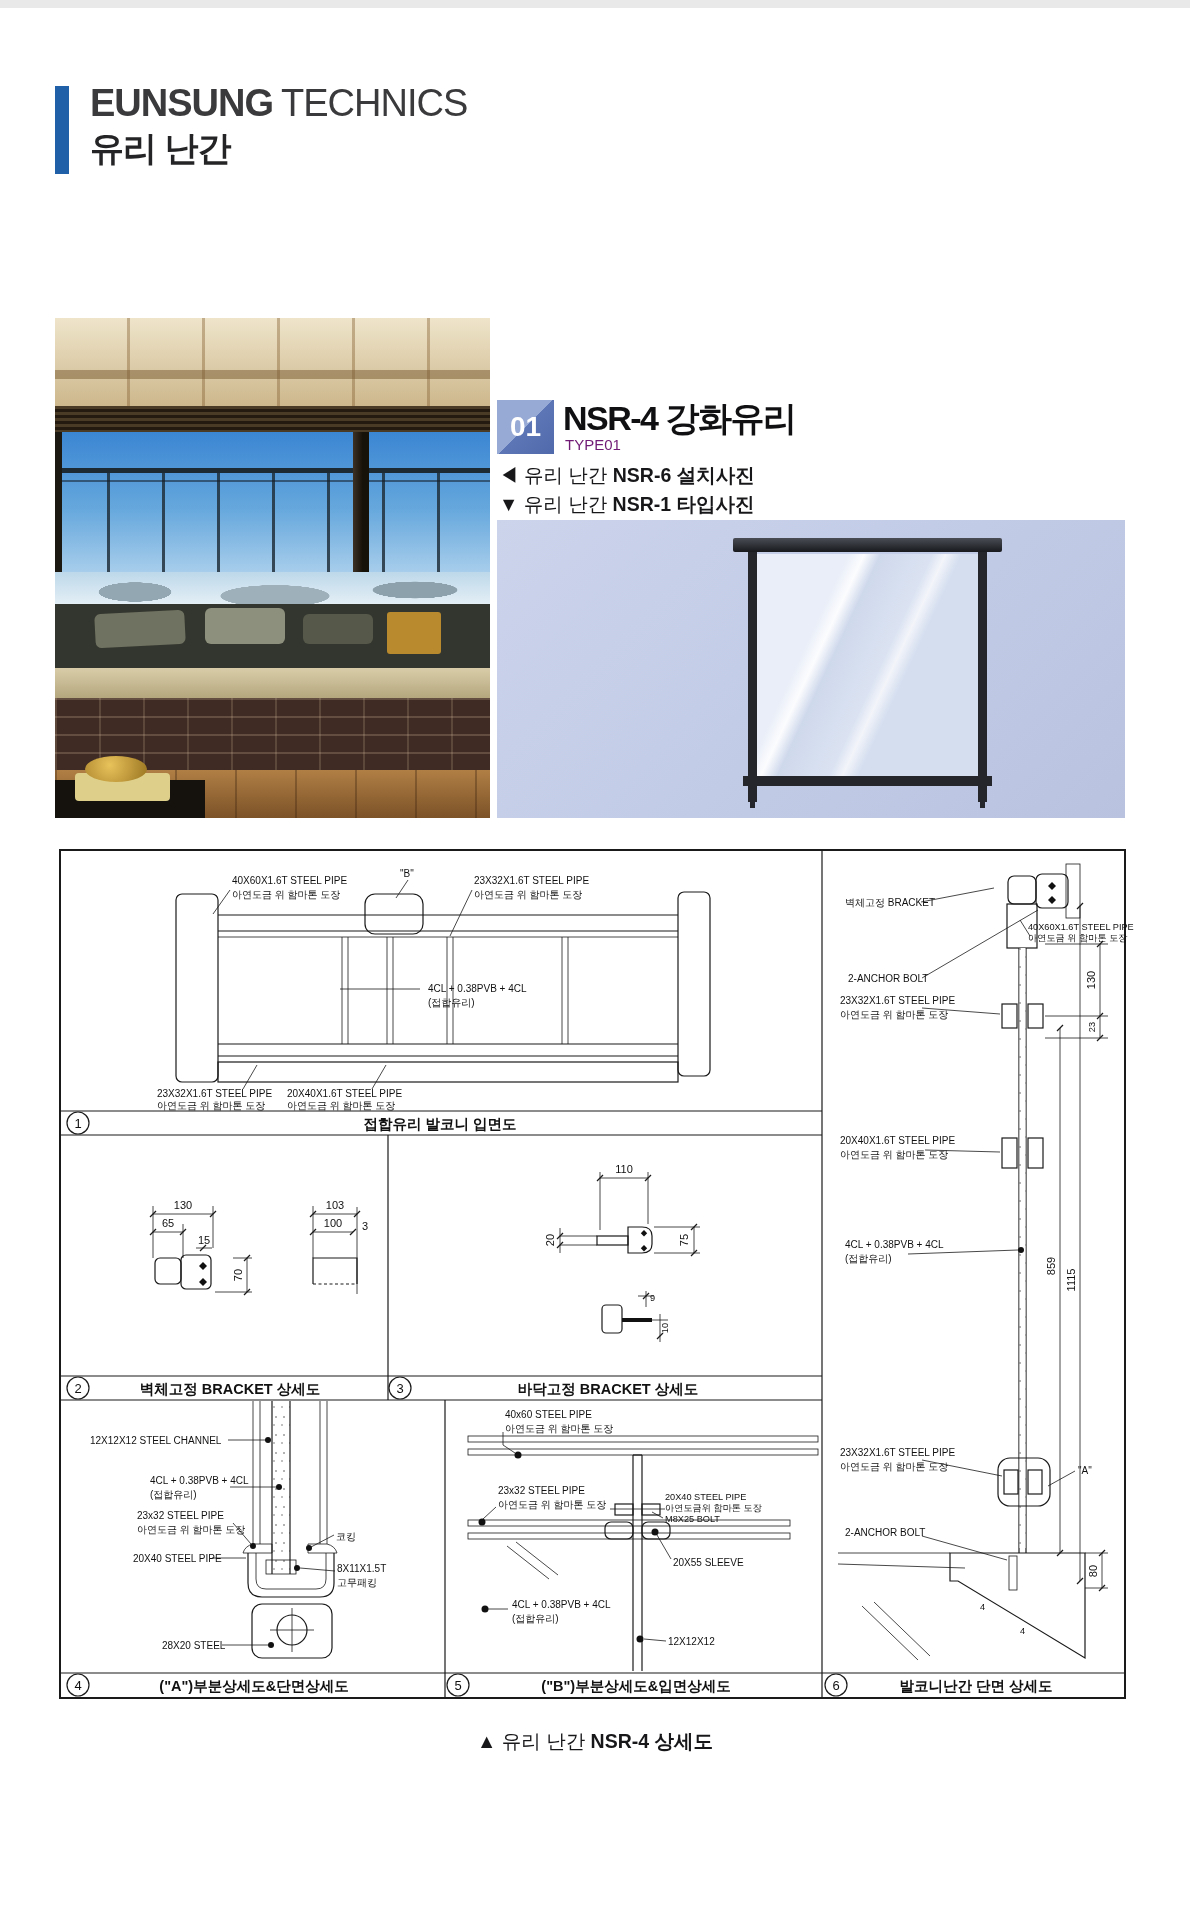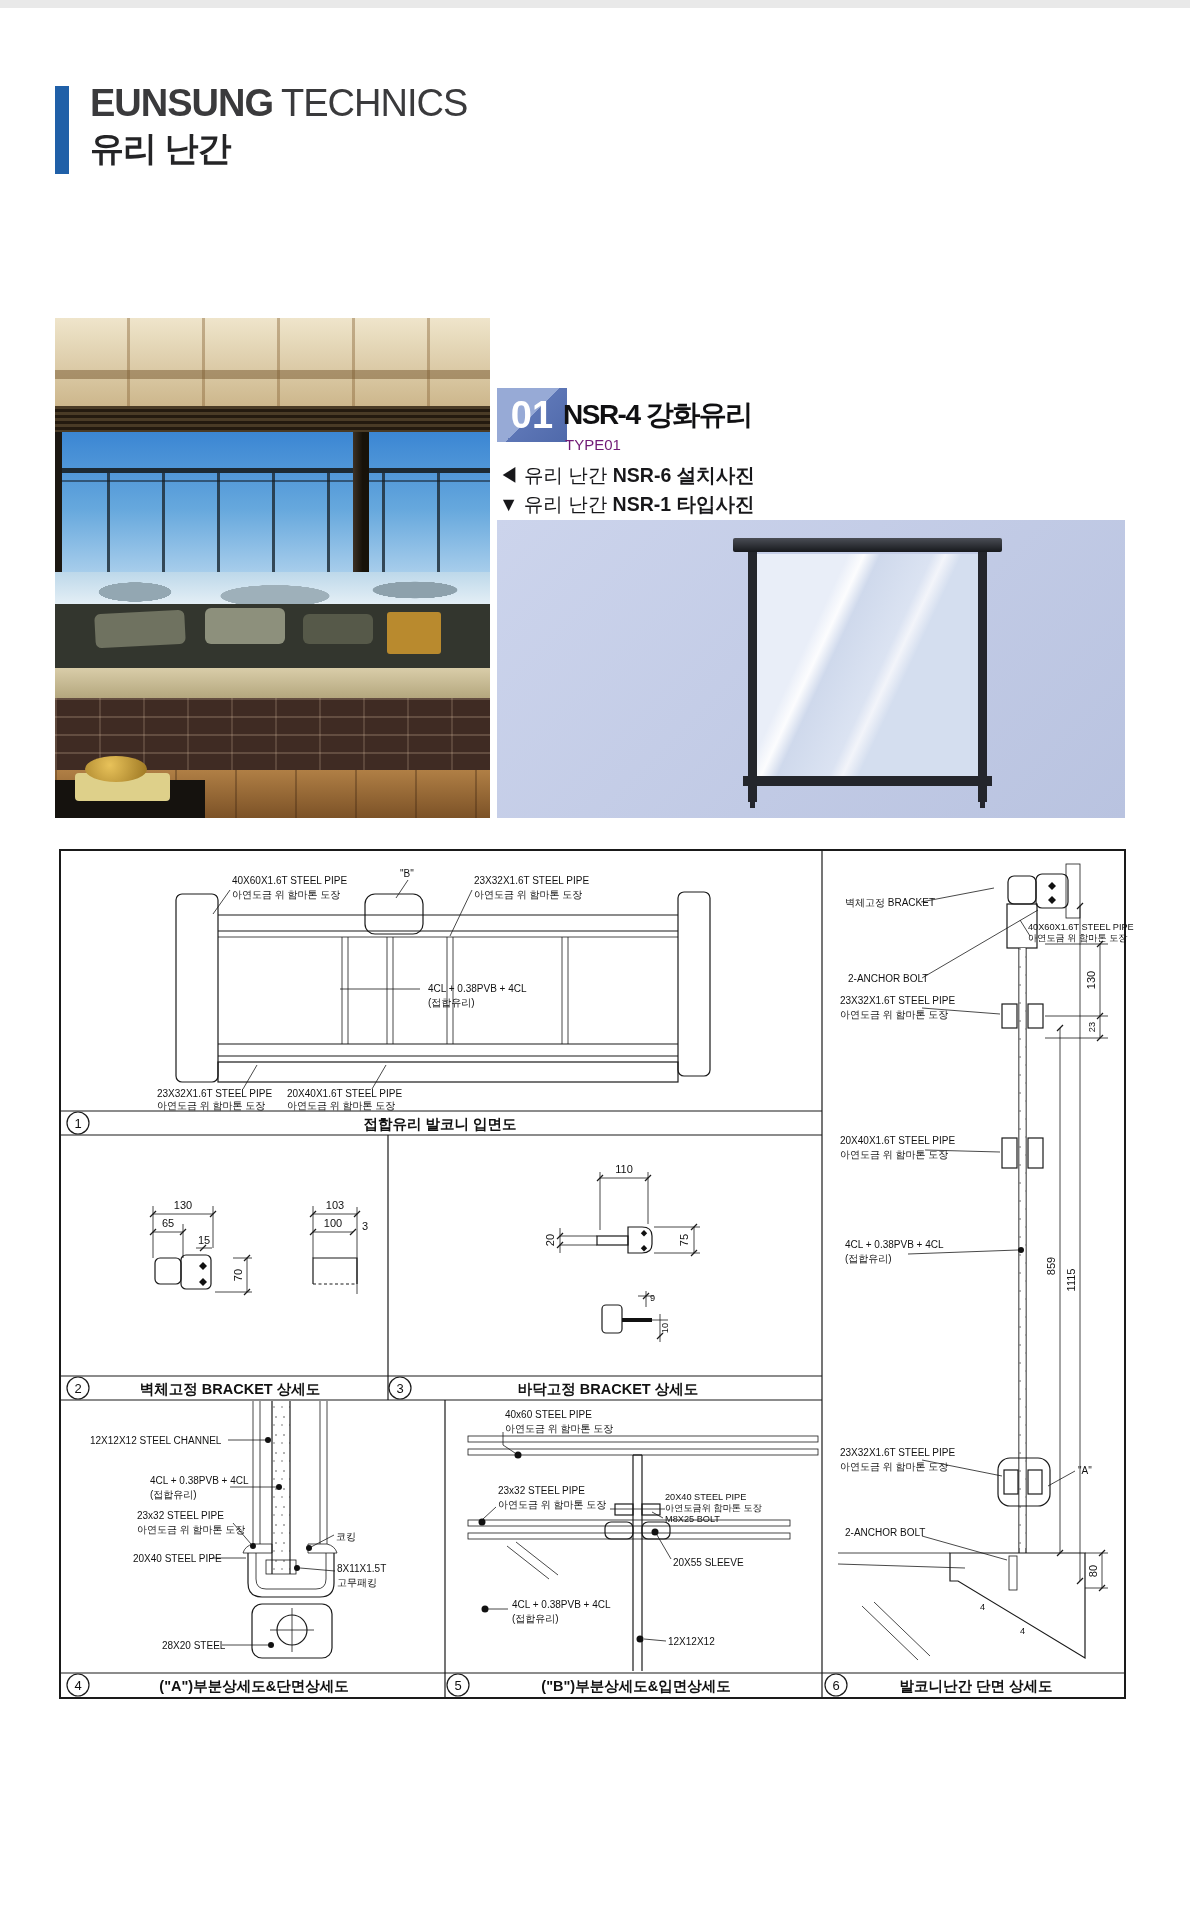--- a/index.html
+++ b/index.html
@@ -41,24 +41,24 @@
     background-image:repeating-linear-gradient(180deg,rgba(228,200,170,.22) 0 2px,transparent 2px 18px),
                      repeating-linear-gradient(90deg,rgba(228,200,170,.18) 0 2px,transparent 2px 44px);}
   .ph-wood{left:0;top:452px;width:435px;height:48px;
     background:repeating-linear-gradient(90deg,rgba(60,35,15,.35) 0 2px,transparent 2px 60px),
                linear-gradient(180deg,#b07f45,#7c5227);}
   .ph-table{left:0;top:462px;width:150px;height:38px;background:#15120e;}
   .ph-cloth{left:20px;top:455px;width:95px;height:28px;background:#ded08a;border-radius:4px;}
   .ph-bowl{left:30px;top:438px;width:62px;height:26px;border-radius:50%;
     background:radial-gradient(circle at 40% 35%,#e8c25a,#9a7420);}
   
-  .badge{left:497px;top:380px;width:70px;height:54px;display:flex;align-items:center;justify-content:center;
+  .badge{left:497px;top:392px;width:57px;height:54px;display:flex;align-items:center;justify-content:center;
     background:linear-gradient(135deg,#97aad6 0%,#97aad6 50%,#5d76b6 50%,#4f69aa 100%);
-    color:#fff;font-size:38px;font-weight:800;}
-  .sec-title{left:563px;top:388px;font-size:28px;font-weight:800;color:#101012;letter-spacing:-1.5px;}
+    color:#fff;font-size:28px;font-weight:800;}
+  .sec-title{left:563px;top:388px;font-size:34px;font-weight:800;color:#101012;letter-spacing:-1.5px;}
   .sec-type{left:565px;top:428px;font-size:15px;color:#701a75;}
   .cap{font-size:19.5px;color:#17171a;white-space:nowrap;}
   .cap .bold{font-weight:800;}
   .cap-install{left:499px;top:454px;}
   .cap-type{left:499px;top:483px;}
   
   .diagram{left:497px;top:512px;width:628px;height:298px;
     background:linear-gradient(135deg,#ccd4ec,#b9c3e0);}
   .diagram>div{position:absolute;}
   .dg-toprail{left:236px;top:18px;width:269px;height:14px;border-radius:2px;
@@ -464,14 +464,18 @@
       <text x="254" y="1683" class="capt" text-anchor="middle">("A")부분상세도&amp;단면상세도</text>
       <circle cx="458" cy="1677" r="11" class="ln"></circle>
       <text x="458" y="1682" class="cnum" text-anchor="middle">5</text>
       <text x="636" y="1683" class="capt" text-anchor="middle">("B")부분상세도&amp;입면상세도</text>
       <circle cx="836" cy="1677" r="11" class="ln"></circle>
       <text x="836" y="1682" class="cnum" text-anchor="middle">6</text>
       <text x="976" y="1683" class="capt" text-anchor="middle">발코니난간 단면 상세도</text>
     </g>
   </svg>
 
+  <div class="abs footer-cap">
+    <span>▲</span>
+    <span>유리 난간 </span><span class="bold">NSR-4 상세도</span>
+  </div>
 
 </div>
 
 </body></html>

